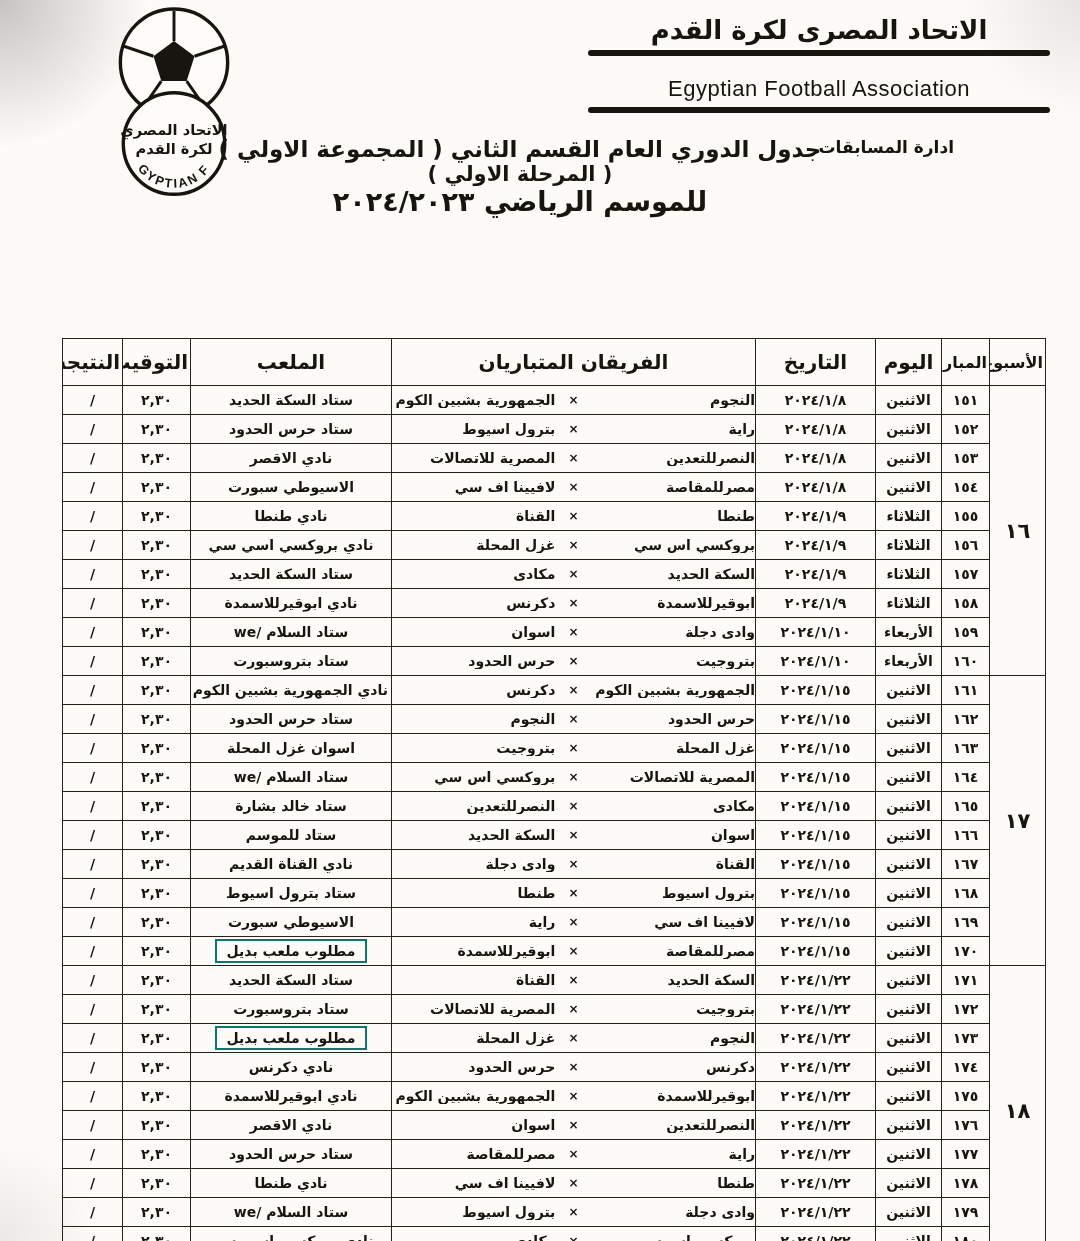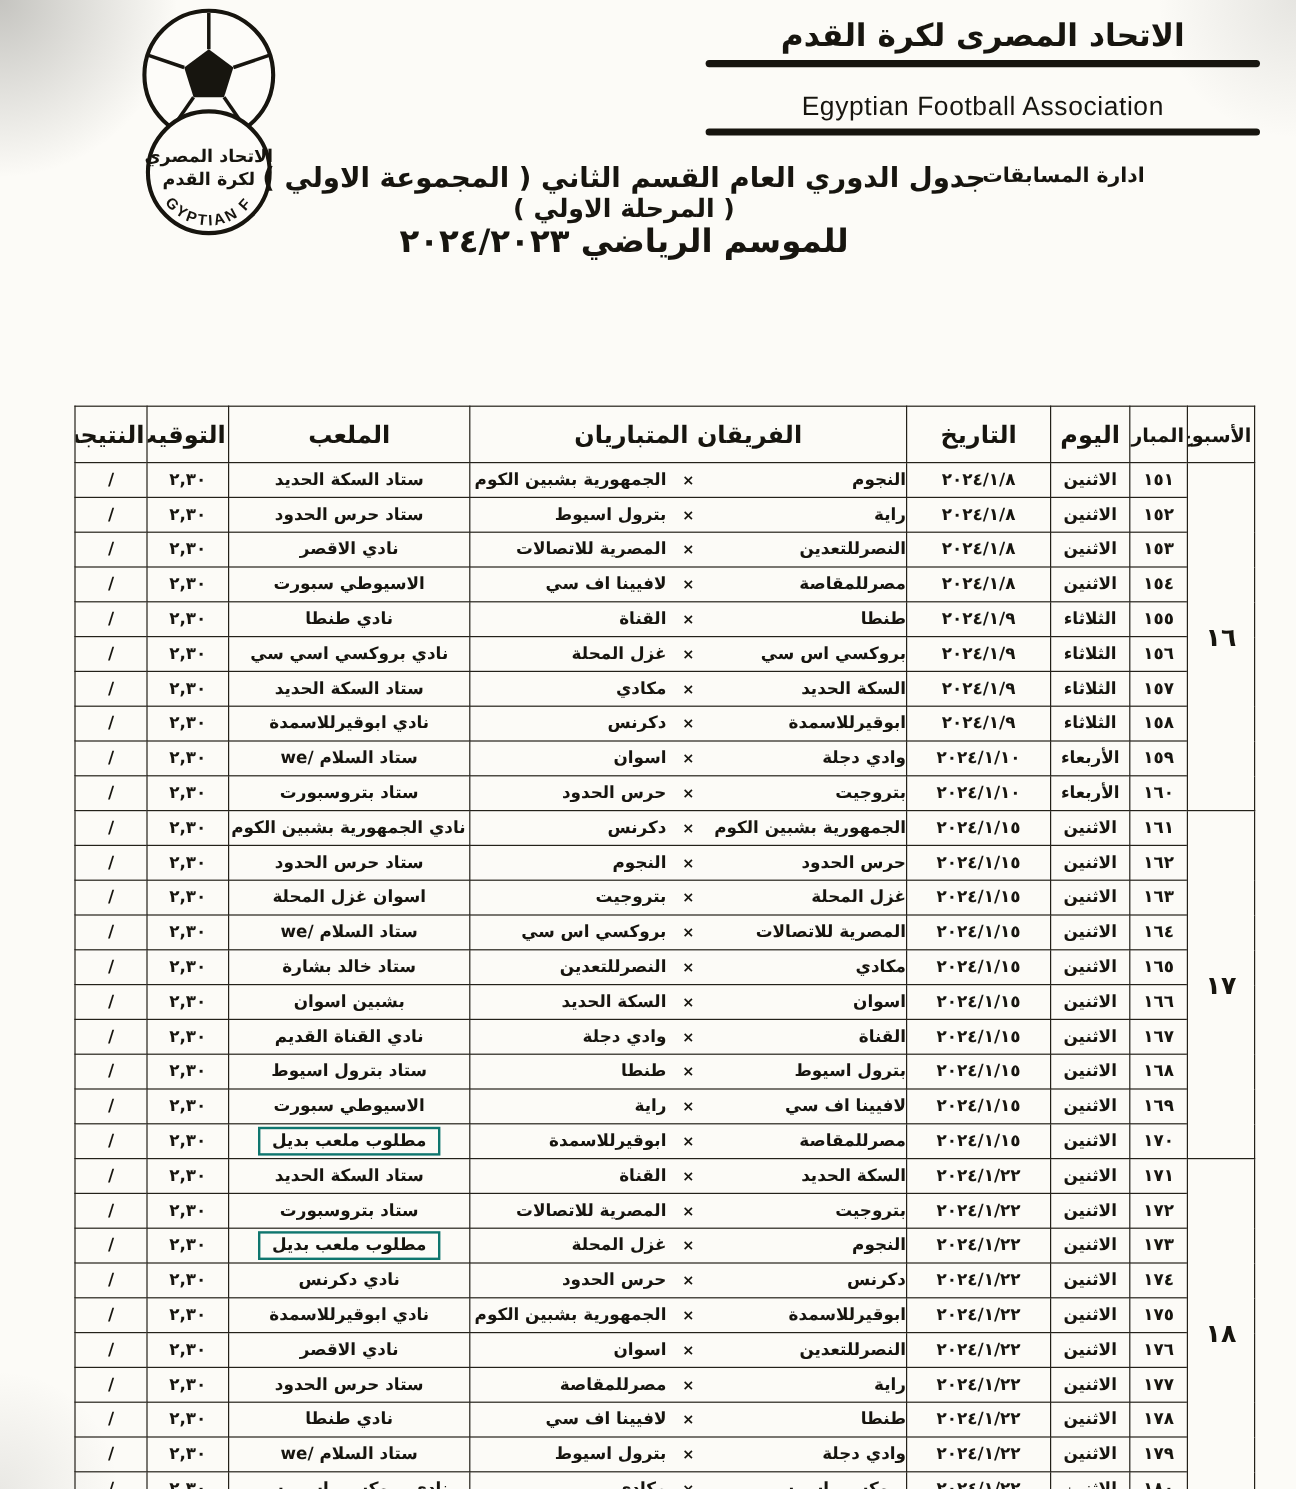--- a/index.html
+++ b/index.html
@@ -342,21 +342,21 @@
             <td>١٦٦</td>
             <td>الاثنين</td>
             <td>٢٠٢٤/١/١٥</td>
             <td class="teams-cell">
               <div class="teams-inner">
                 <span class="team">اسوان</span>
                 <span class="vs">×</span>
                 <span class="team">السكة الحديد</span>
               </div>
             </td>
-            <td>بشبين اسوان</td>
+            <td>ستاد للموسم</td>
             <td>٢,٣٠</td>
             <td>/</td>
           </tr>
           <tr>
             <td>١٦٧</td>
             <td>الاثنين</td>
             <td>٢٠٢٤/١/١٥</td>
             <td class="teams-cell">
               <div class="teams-inner">
                 <span class="team">القناة</span>

